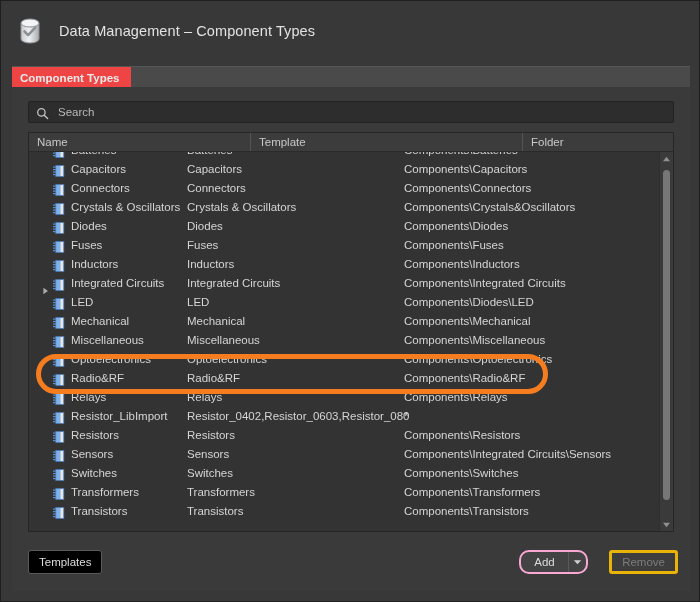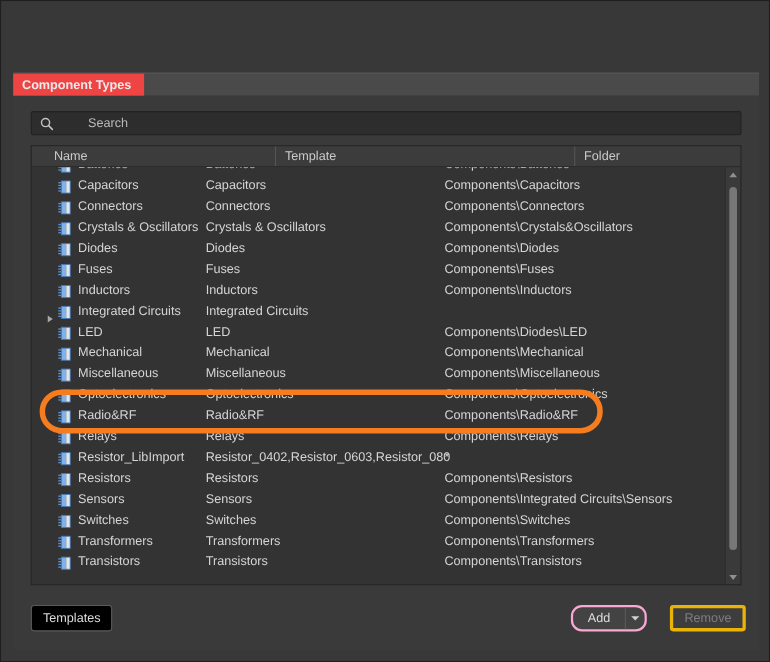--- a/index.html
+++ b/index.html
@@ -98,21 +98,20 @@
   #search-box {
     width: 100%;
     height: 22px;
     background: #2d2d2d;
     border: 1px solid #222;
     border-radius: 2px;
     box-sizing: border-box;
     display: flex;
     align-items: center;
     padding-left: 7px;
-    gap: 22px;
   }
   #search-icon { flex: 0 0 auto; width: 13px; height: 13px; }
   #search-input {
     flex: 1 1 auto;
     background: transparent;
     border: 0;
     outline: 0;
     margin-left: 7px;
     font-family: "Liberation Sans", sans-serif;
     font-size: 11.5px;
@@ -142,21 +141,21 @@
     top: 0;
     height: 18px;
     line-height: 18px;
     font-size: 11.5px;
     color: #c9c9c9;
     white-space: nowrap;
     box-sizing: border-box;
     padding-left: 8px;
   }
   .col-head.sep { border-left: 1px solid #555; }
-  #col-name     { left: 12px;   width: 221px; }
+  #col-name     { left: 0px;   width: 221px; }
   #col-template { left: 221px; width: 227px; }
   #col-folder   { left: 448px; width: 196px; margin-left: 45px; }
 
   #grid-body {
     position: relative;
     height: 379px;
     overflow: hidden;
     background: #333333;
   }
   #rows-clip {
@@ -305,20 +304,37 @@
     display: flex; align-items: center; justify-content: center;
     box-sizing: border-box;
     padding: 0 10px;
   }
 </style>
 </head>
 <body>
 
 <div id="window">
 
+  <div id="titlebar">
+    <div id="app-icon">
+      <svg viewBox="0 0 30 32" width="30" height="32">
+        <defs>
+          <linearGradient id="cylg" x1="0" y1="0" x2="1" y2="0">
+            <stop offset="0" stop-color="#c8cbcd"></stop>
+            <stop offset="0.45" stop-color="#eef0f1"></stop>
+            <stop offset="1" stop-color="#a8acaf"></stop>
+          </linearGradient>
+        </defs>
+        <path d="M6 8 h18 v16 a9 4 0 0 1 -18 0 z" fill="url(#cylg)" stroke="#8c9094" stroke-width="1"></path>
+        <ellipse cx="15" cy="8" rx="9" ry="4" fill="#f2f4f5" stroke="#8c9094" stroke-width="1"></ellipse>
+        <path d="M9.5 16.5 l3.6 3.6 l7.2 -7.4" fill="none" stroke="#8d9195" stroke-width="2.6" stroke-linecap="round" stroke-linejoin="round"></path>
+      </svg>
+    </div>
+    <div id="window-title">Data Management – Component Types</div>
+  </div>
 
   <div id="tabstrip">
     <div id="tab-component-types">Component Types</div>
   </div>
 
   <div id="panel">
 
     <div id="search-row">
       <div id="search-box">
         <span id="search-icon">
@@ -448,20 +464,21 @@
                     <rect x="1" y="2.5" width="3" height="1.2" fill="#5b8fd0"></rect>
                     <rect x="1" y="5" width="3" height="1.2" fill="#5b8fd0"></rect>
                     <rect x="1" y="7.5" width="3" height="1.2" fill="#5b8fd0"></rect>
                     <rect x="1" y="10" width="3" height="1.2" fill="#5b8fd0"></rect>
                     <rect x="3.8" y="1.5" width="4.4" height="11" fill="#7fb2ea"></rect>
                     <rect x="8.2" y="1.5" width="3.6" height="11" fill="#dfe7ef"></rect>
                     <rect x="3.8" y="1.5" width="8" height="11" fill="none" stroke="#4a7ab5" stroke-width="0.8"></rect>
                   </svg></span>
                 <span class="cell cell-name">Integrated Circuits</span>
                 <span class="cell cell-template">Integrated Circuits</span>
+                <span class="cell cell-folder">Components\Integrated Circuits</span>
               </div>
               <div class="row">
                 <span class="row-icon"><svg viewBox="0 0 14 14" width="14" height="14">
                     <rect x="1" y="2.5" width="3" height="1.2" fill="#5b8fd0"></rect>
                     <rect x="1" y="5" width="3" height="1.2" fill="#5b8fd0"></rect>
                     <rect x="1" y="7.5" width="3" height="1.2" fill="#5b8fd0"></rect>
                     <rect x="1" y="10" width="3" height="1.2" fill="#5b8fd0"></rect>
                     <rect x="3.8" y="1.5" width="4.4" height="11" fill="#7fb2ea"></rect>
                     <rect x="8.2" y="1.5" width="3.6" height="11" fill="#dfe7ef"></rect>
                     <rect x="3.8" y="1.5" width="8" height="11" fill="none" stroke="#4a7ab5" stroke-width="0.8"></rect>

